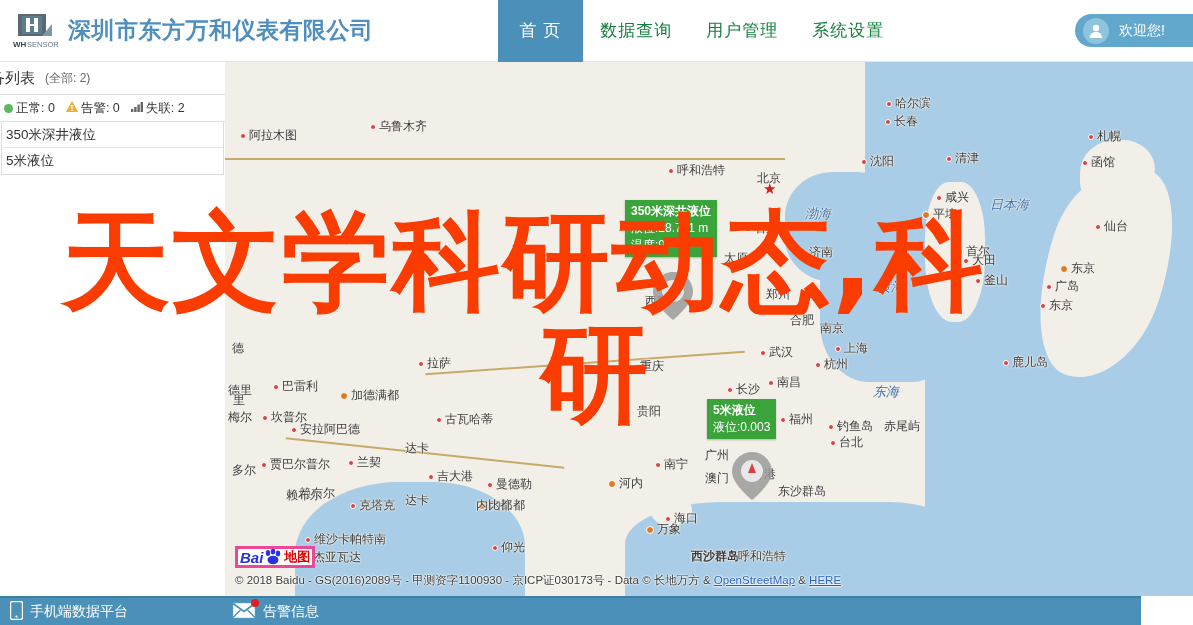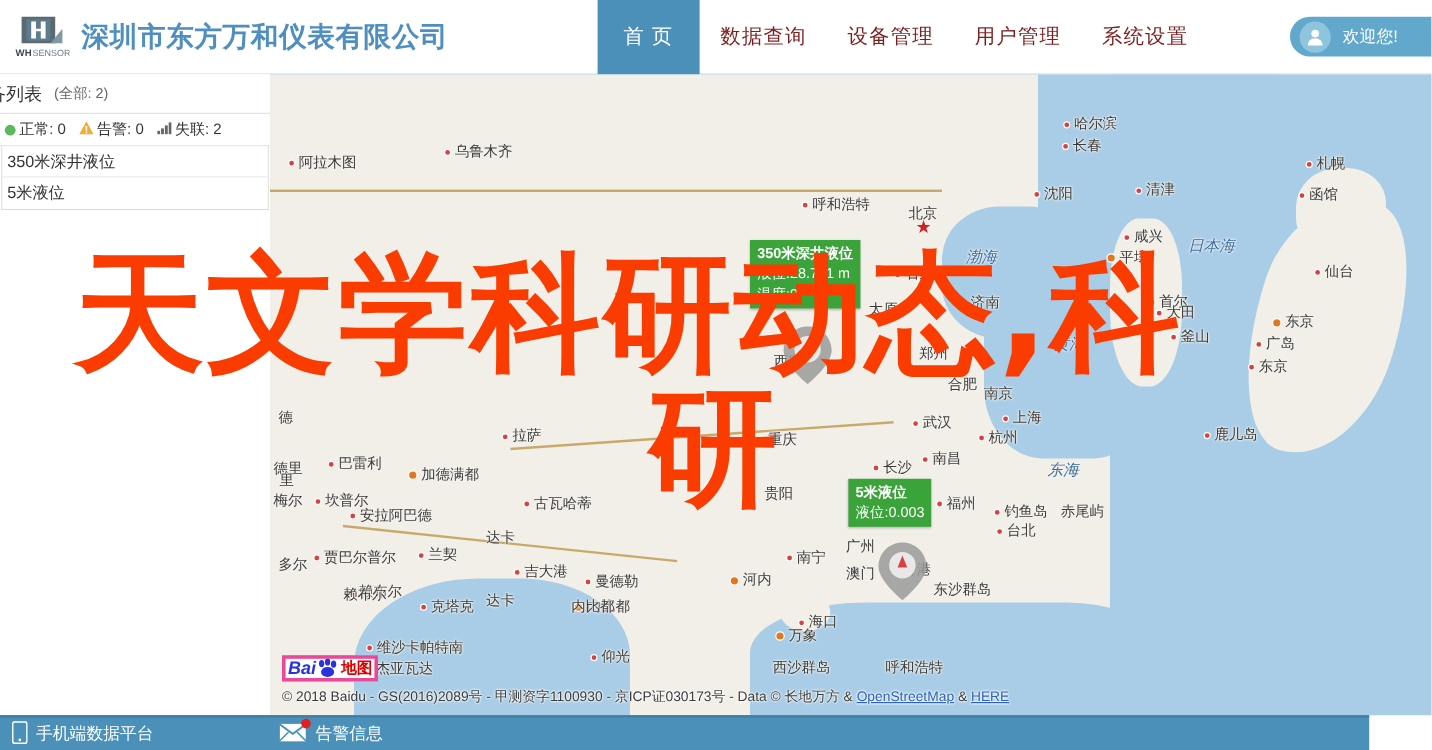--- a/index.html
+++ b/index.html
@@ -19,21 +19,21 @@
   }
   .logo-wrap { display: flex; align-items: center; padding-left: 12px; }
   .logo-mark { width: 46px; height: 42px; position: relative; }
   .logo-title {
     margin-left: 10px; font-size: 23px; font-weight: bold; color: #4f8fbf;
     letter-spacing: 0.5px; white-space: nowrap;
   }
   .nav { display: flex; align-items: stretch; height: 62px; margin-left: 124px; }
   .nav-item {
     display: flex; align-items: center; justify-content: center;
-    padding: 0 17px; height: 62px; font-size: 17px; color: #7f1d1d;
+    padding: 0 17px; height: 62px; font-size: 17px; color: #15803d;
     cursor: pointer; white-space: nowrap; letter-spacing: 1px;
   }
   .nav-item.active { background: #4a90b8; color: #ffffff; padding: 0 22px; }
   .user-badge {
     position: absolute; right: 0px; top: 14px;
     height: 33px; min-width: 118px; background: #62a8cd;
     border-radius: 17px 0 0 17px; display: flex; align-items: center;
     padding: 0 10px 0 8px; color: #ffffff; font-size: 14px; cursor: pointer;
   }
   .user-avatar {
@@ -161,21 +161,20 @@
           <text x="1" y="37" font-size="8" font-weight="bold" fill="#3b4a52" font-family="Liberation Sans, sans-serif">WH</text>
           <text x="15" y="37" font-size="7.5" fill="#6a7d88" font-family="Liberation Sans, sans-serif">SENSORS</text>
         </svg>
       </div>
       <div class="logo-title">深圳市东方万和仪表有限公司</div>
     </div>
 
     <div class="nav">
       <div class="nav-item active">首 页</div>
       <div class="nav-item">数据查询</div>
-      <div class="nav-item">设备管理</div>
       <div class="nav-item">用户管理</div>
       <div class="nav-item">系统设置</div>
     </div>
 
     <div class="user-badge">
       <div class="user-avatar">
         <svg width="16" height="16" viewBox="0 0 16 16">
           <circle cx="8" cy="5" r="3.2" fill="#ffffff"></circle>
           <path d="M1.8 15 a6.2 6.2 0 0 1 12.4 0 z" fill="#ffffff"></path>
         </svg>
@@ -264,21 +263,21 @@
         <div class="mlabel" style="left: 605px; top: 372px;"><span class="dot"></span><span>台北</span></div>
         <div class="mlabel" style="left: 603px; top: 356px;"><span class="dot"></span><span>钓鱼岛</span></div>
         <div class="mlabel" style="left: 659px; top: 356px;"><span>赤尾屿</span></div>
         <div class="mlabel" style="left: 430px; top: 394px;"><span class="dot"></span><span>南宁</span></div>
         <div class="mlabel" style="left: 480px; top: 408px;"><span>澳门</span></div>
         <div class="mlabel" style="left: 527px; top: 404px;"><span>香港</span></div>
         <div class="mlabel" style="left: 480px; top: 385px;"><span>广州</span></div>
         <div class="mlabel capital" style="left: 383px; top: 413px;"><span class="dot"></span><span>河内</span></div>
         <div class="mlabel" style="left: 440px; top: 448px;"><span class="dot"></span><span>海口</span></div>
         <div class="mlabel" style="left: 553px; top: 421px;"><span>东沙群岛</span></div>
-        <div class="mlabel" style="left: 419px; top: 486px;"><span>西沙群岛</span></div>
+        <div class="mlabel" style="left: 466px; top: 486px; font-weight: bold;"><span>西沙群岛</span></div>
         <div class="mlabel" style="left: 513px; top: 486px;"><span>呼和浩特</span></div>
         <div class="mlabel" style="left: 7px; top: 400px;"><span>多尔</span></div>
         <div class="mlabel" style="left: 3px; top: 347px;"><span>梅尔</span></div>
         <div class="mlabel" style="left: 3px; top: 320px;"><span>德里</span></div>
         <div class="mlabel" style="left: 7px; top: 278px;"><span>德</span></div>
         <div class="mlabel capital" style="left: 421px; top: 459px;"><span class="dot"></span><span>万象</span></div>
         <div class="mlabel" style="left: 251px; top: 435px;"><span>内比都</span></div>
         <div class="mlabel" style="left: 180px; top: 430px;"><span>达卡</span></div>
         <div class="mlabel" style="left: 541px; top: 224px;"><span>郑州</span></div>
         <div class="mlabel" style="left: 565px; top: 250px;"><span>合肥</span></div>

